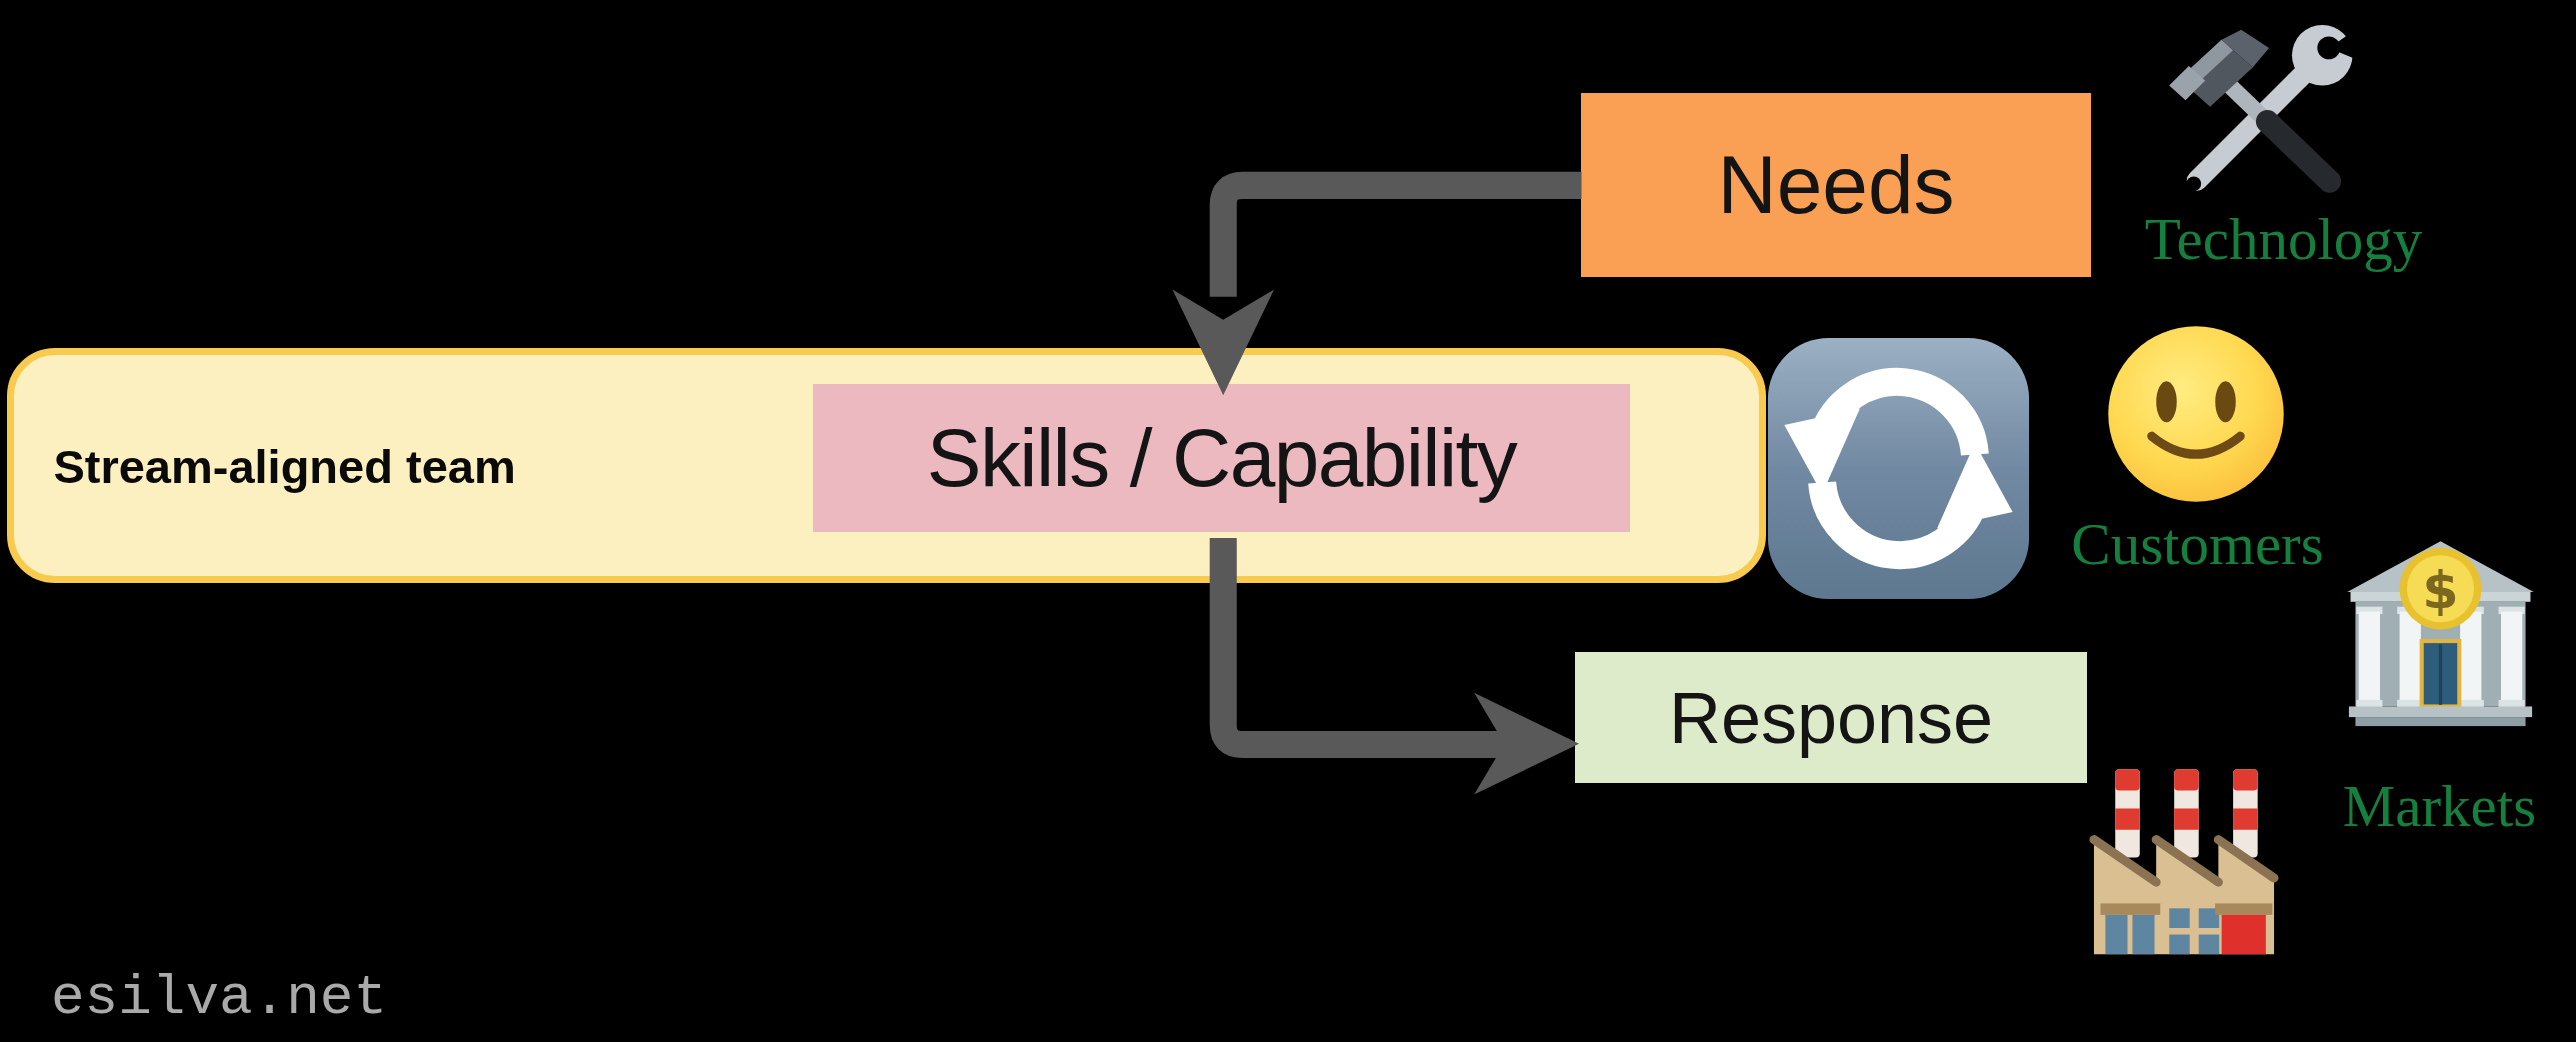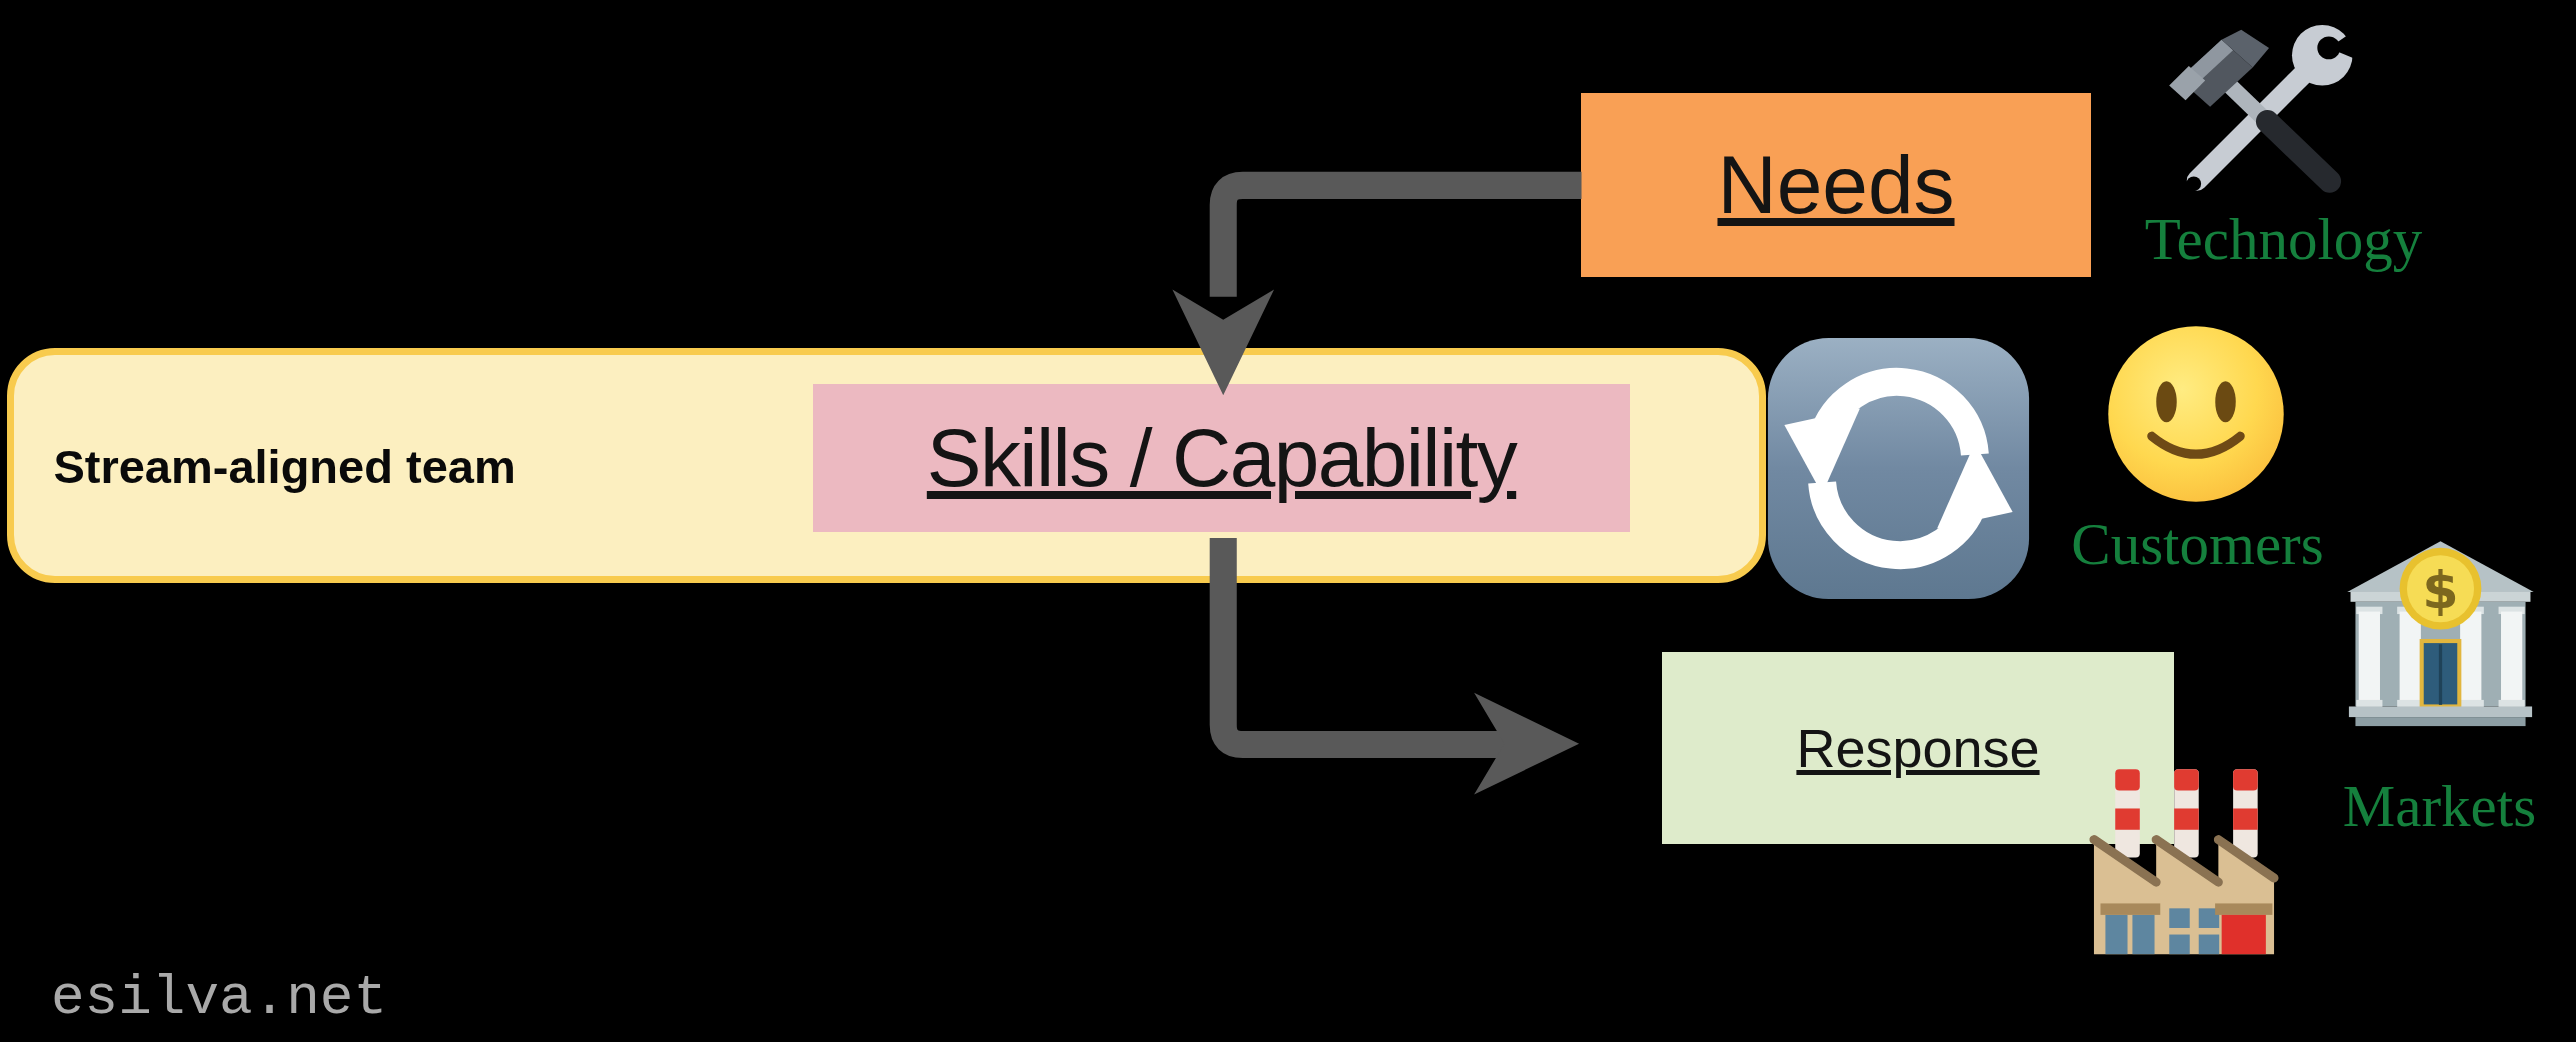--- a/index.html
+++ b/index.html
@@ -1,27 +1,27 @@
 <!DOCTYPE html>
 <html style="font-size:13px"><head>
 <meta charset="utf-8">
 <style>
   html,body{margin:0;padding:0;background:#000;}
   #canvas{position:relative;width:2576px;height:1043px;background:#000;overflow:hidden;
           font-family:"Liberation Sans",sans-serif;}
   .abs{position:absolute;}
-  .box{display:flex;align-items:center;justify-content:center;color:#141414;text-decoration:underline;}
+  .box{display:flex;align-items:center;justify-content:center;color:#141414;}
   #team-band{left:6.6px;top:348px;width:1745px;height:221px;background:#FCEFC0;
              border:7.4px solid #F8CB4E;border-radius:48px;}
   #team-band-label{position:absolute;left:16.4px;top:348px;height:236px;display:flex;align-items:center;
              font-weight:bold;font-size:47px;color:#0a0a0a;margin-left:37px;}
   #skills-box{left:813px;top:384px;width:817px;height:148px;background:#ECB9C1;
              font-size:82px;letter-spacing:-1.6px;}
   #needs-box{left:1581px;top:93px;width:510px;height:184px;background:#F9A055;font-size:82px;}
-  #response-box{left:1662px;top:652px;width:512px;height:192px;background:#DEEBCB;font-size:54px;}
+  #response-box{left:1575px;top:652px;width:512px;height:131px;background:#DEEBCB;font-size:72px;}
   .env-label{width:361px;text-align:center;font-size:59px;color:#15803d;font-family:Liberation Serif, serif;}
   #watermark{left:51px;top:966px;font-size:56px;color:#A9A9A9;font-family:Liberation Mono, monospace;}
   svg{display:block;}
   #arrow-layer{left:0;top:0;pointer-events:none;}
 </style>
 </head>
 <body>
 
 <div id="canvas">
 

